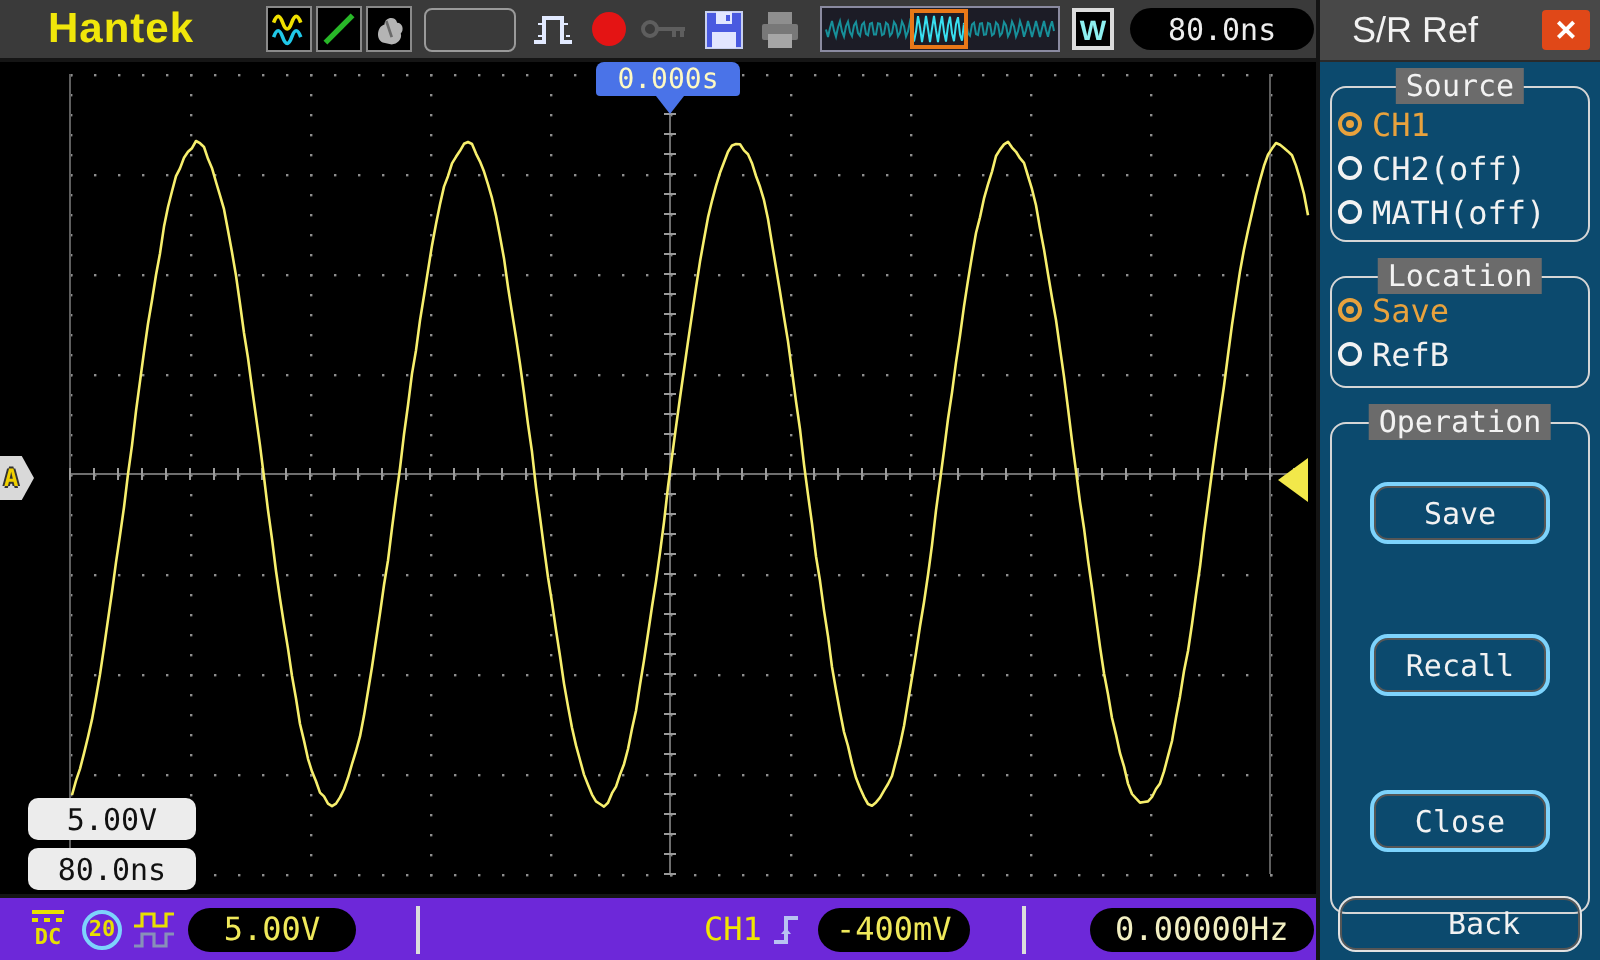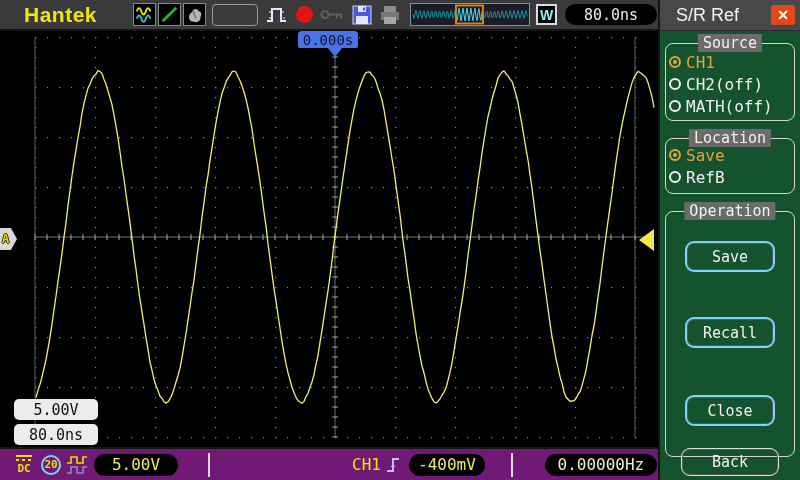--- a/index.html
+++ b/index.html
@@ -19,21 +19,21 @@
   .record-dot{width:17px;height:17px;border-radius:50%;background:#e41414;margin-left:7px;}
   .preview{width:118px;height:21px;margin-left:9px;border:1px solid #8a8aa0;background:#1c1c26;
            box-sizing:content-box;}
   .w-icon{width:21px;height:21px;background:#000;border:2px solid #dcdcdc;box-sizing:border-box;
           color:#8df0f0;font-weight:bold;font-size:14px;display:flex;align-items:center;
           justify-content:center;margin-left:6px;font-family:"Liberation Sans",sans-serif;}
   .tb-pill{margin-left:8px;width:92px;height:21px;background:#000;border-radius:11px;color:#ededed;
            font-size:15px;display:flex;align-items:center;justify-content:center;}
 
   
-  .sidebar{position:absolute;left:658px;top:0;width:142px;height:480px;background:#14532d;
+  .sidebar{position:absolute;left:658px;top:0;width:142px;height:480px;background:#0c4a6e;
            border-left:2px solid #141414;box-sizing:border-box;}
   .sidebar-header{height:31px;background:#484848;border-bottom:1px solid #2a2a2a;box-sizing:border-box;
                   display:flex;align-items:center;justify-content:space-between;padding:0 5px 0 16px;}
   .sidebar-title{color:#f2f2f2;font-family:"Liberation Sans",sans-serif;font-size:18px;}
   .close-btn{width:24px;height:20px;background:#e04818;color:#fff;font-weight:bold;font-size:14px;
              display:flex;align-items:center;justify-content:center;border-radius:2px;cursor:pointer;
              font-family:"Liberation Sans",sans-serif;}
   .sidebar-body{padding:12px 5px 0;position:relative;height:437px;box-sizing:border-box;}
   .group{position:relative;border:1px solid #d6d6d6;border-radius:8px;box-sizing:border-box;}
   .group-legend{position:absolute;top:-10px;left:50%;transform:translateX(-50%);background:#6b6b6b;
@@ -48,45 +48,45 @@
   .radio-row.selected{color:#e8a23d;}
   .radio-row.selected .radio{border-color:#e8a23d;}
   .radio-row.selected .radio::after{content:"";position:absolute;left:2px;top:2px;width:4px;height:4px;
          border-radius:50%;background:#e8a23d;}
   .op-btn{position:absolute;left:50%;transform:translateX(-50%);width:86px;height:27px;
           border:2px solid #7dd3fc;border-radius:9px;color:#f2f2f2;font-size:15px;cursor:pointer;
           display:flex;align-items:center;justify-content:center;box-shadow:inset 0 0 0 1px #565656;}
   .op-btn.save{top:29px;} .op-btn.recall{top:105px;} .op-btn.close{top:183px;}
   .back-btn{position:absolute;left:50%;transform:translateX(-50%);bottom:4px;width:96px;height:26px;
             border:1px solid #e2e2e2;border-radius:9px;color:#f2f2f2;font-size:15px;cursor:pointer;
-            display:flex;align-items:center;justify-content:center;box-shadow:inset 0 0 0 1px #565656;}
+            display:flex;align-items:center;justify-content:center;box-shadow:inset 0 0 0 1px #565656;padding-left:24px;}
 
   
   .scope{position:absolute;left:0;top:31px;width:658px;height:416px;background:#000;overflow:hidden;}
   #graticule{position:absolute;left:0;top:0;}
-  .time-marker{position:absolute;left:298px;top:0;width:60px;height:17px;background:#4a73e8;
-               border-radius:4px 4px 2px 2px;color:#0f172a;font-size:14px;display:flex;cursor:pointer;
+  .time-marker{position:absolute;left:298px;top:0;width:72px;height:17px;background:#4a73e8;
+               border-radius:4px 4px 2px 2px;color:#fef9c3;font-size:14px;display:flex;cursor:pointer;
                align-items:center;justify-content:center;text-align:right;}
   .time-marker-tri{position:absolute;left:328px;top:17px;width:0;height:0;cursor:pointer;
                border-left:7px solid transparent;border-right:7px solid transparent;
                border-top:9px solid #4a73e8;}
   .trig-marker{position:absolute;left:639px;top:198px;width:0;height:0;cursor:pointer;
                border-top:11px solid transparent;border-bottom:11px solid transparent;
                border-right:15px solid #f2e84a;}
   .ref-marker{position:absolute;left:0;top:197px;width:17px;height:22px;background:#d9d9d9;cursor:pointer;
               clip-path:polygon(0 0,64% 0,100% 50%,64% 100%,0 100%);display:flex;align-items:center;
               justify-content:flex-start;padding-left:2px;box-sizing:border-box;color:#f0d000;
               font-weight:bold;font-size:12px;
               text-shadow:1px 0 #333,-1px 0 #333,0 1px #333,0 -1px #333;}
   .div-label{position:absolute;left:14px;width:84px;height:21px;background:#ececec;border-radius:5px;
              color:#111;font-size:15px;display:flex;align-items:center;justify-content:center;}
   .div-label.volts{top:368px;} .div-label.time{top:393px;}
 
   
-  .bottombar{position:absolute;left:0;top:447px;width:658px;height:33px;background:#701a75;
+  .bottombar{position:absolute;left:0;top:447px;width:658px;height:33px;background:#6d28d9;
              border-top:2px solid #151515;box-sizing:border-box;display:flex;align-items:center;}
   .dc-icon{width:24px;margin-left:12px;color:#e8e000;font-size:11px;font-weight:bold;text-align:center;
            line-height:1;}
   .dc-solid{height:2px;background:#e8e000;margin:0 4px 2px;}
   .dc-dash{height:2px;margin:0 4px 2px;
            background:repeating-linear-gradient(90deg,#e8e000 0 3px,transparent 3px 6px);}
   .bw-badge{width:20px;height:20px;border-radius:50%;border:2px solid #7dd3fc;color:#e8e000;
             font-size:11px;font-weight:bold;display:flex;align-items:center;justify-content:center;
             box-sizing:border-box;margin-left:5px;}
   .probe-icon{margin-left:5px;display:flex;}

